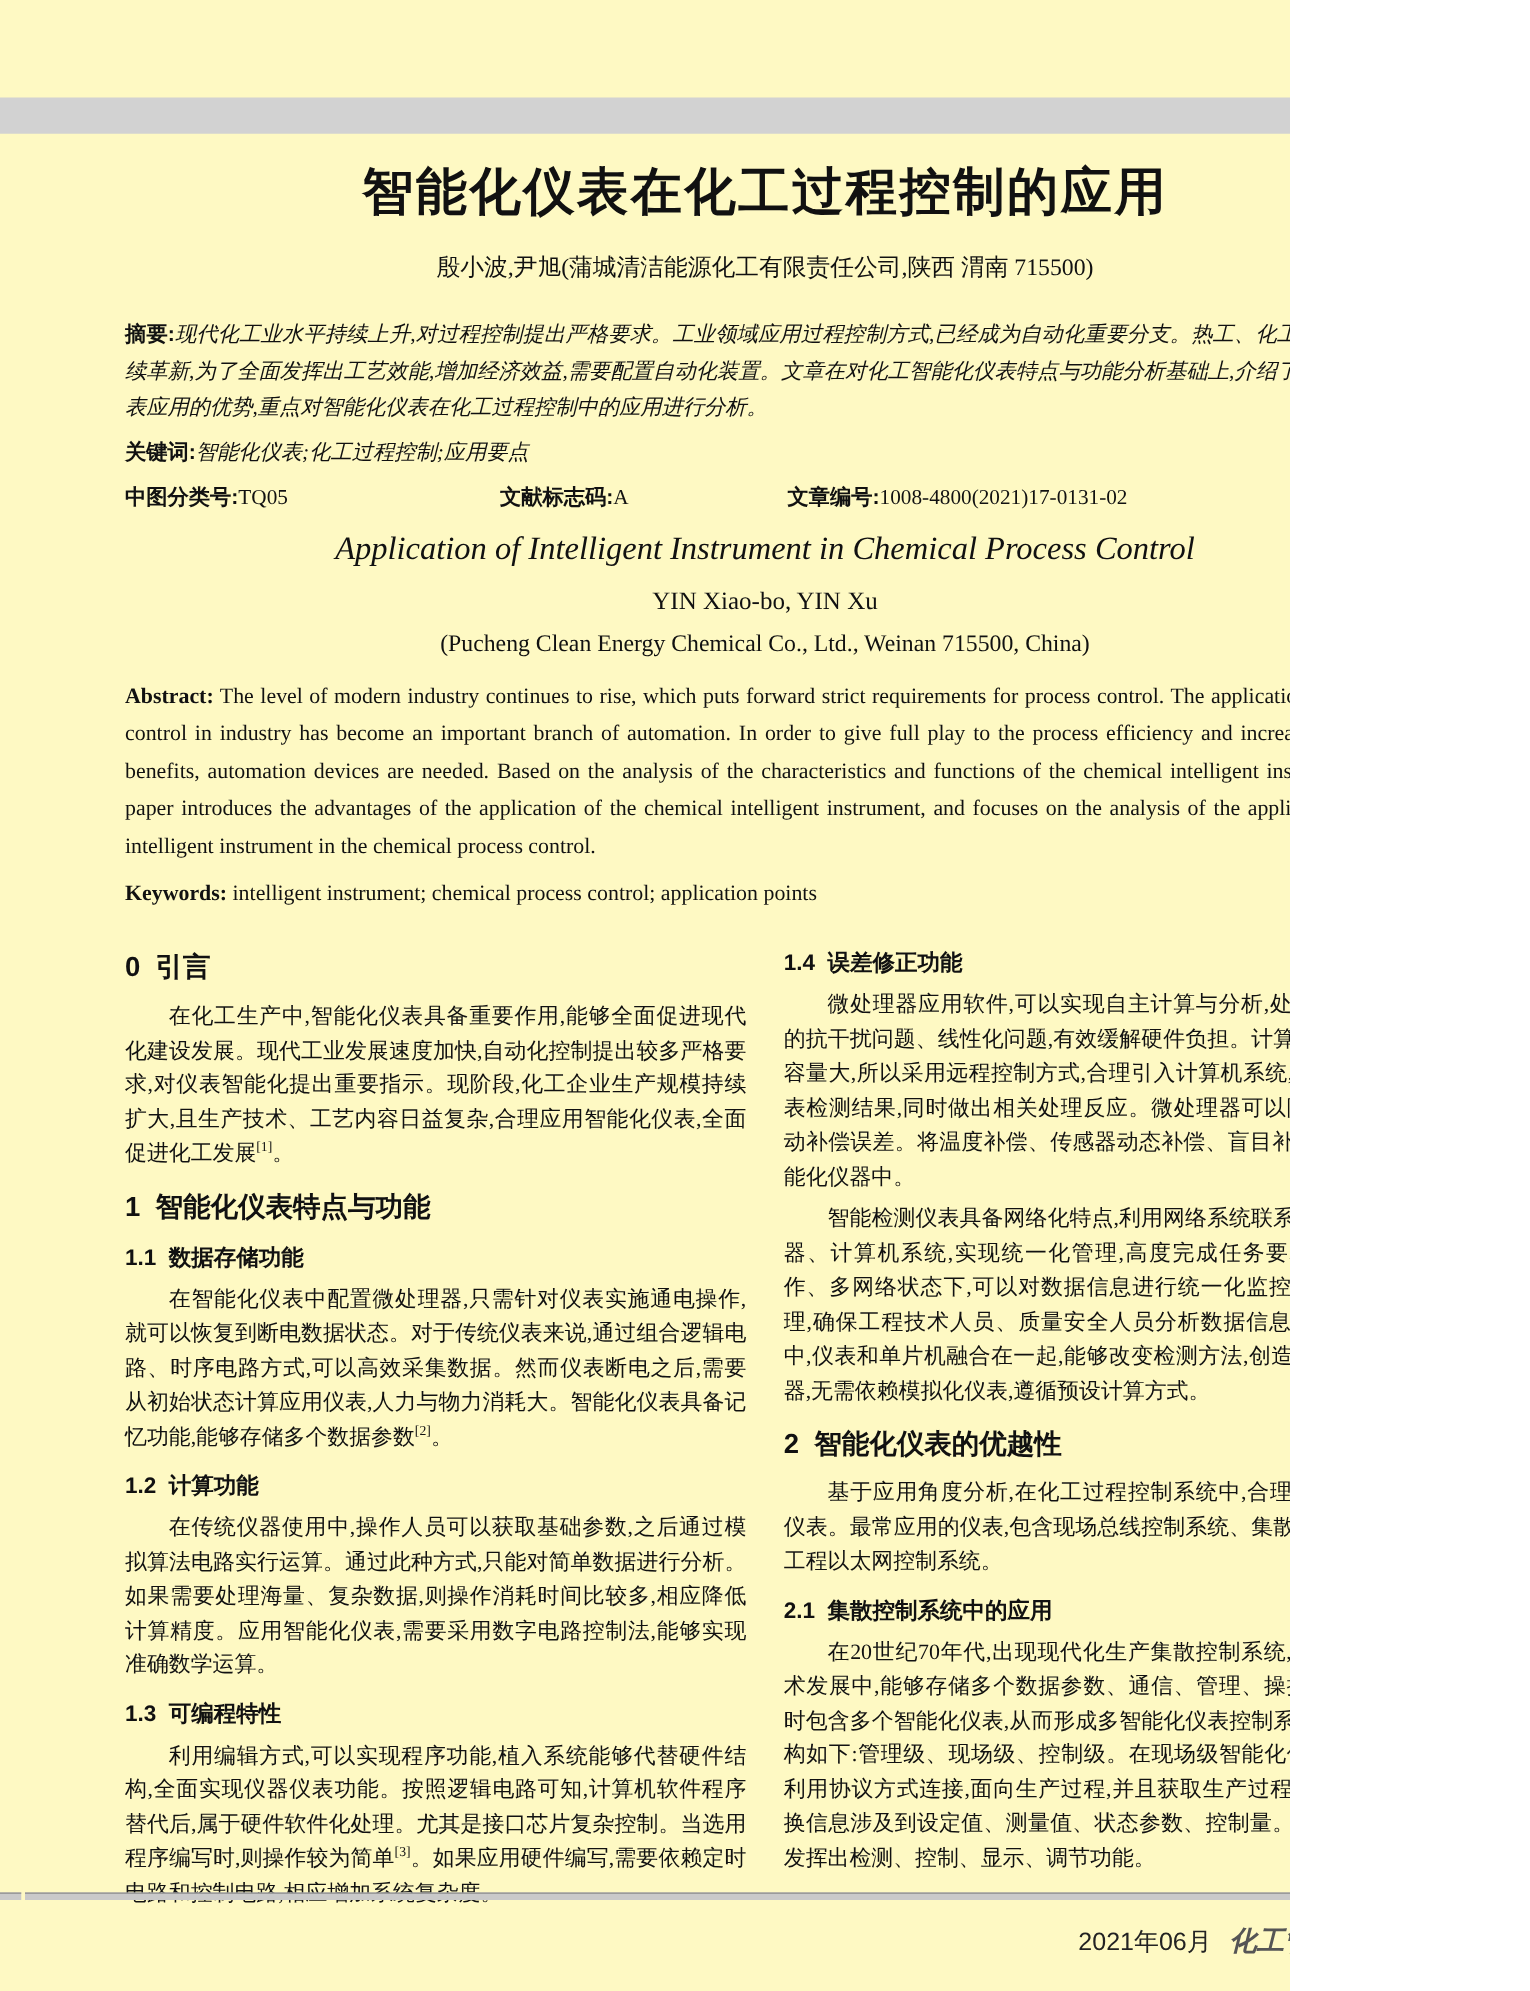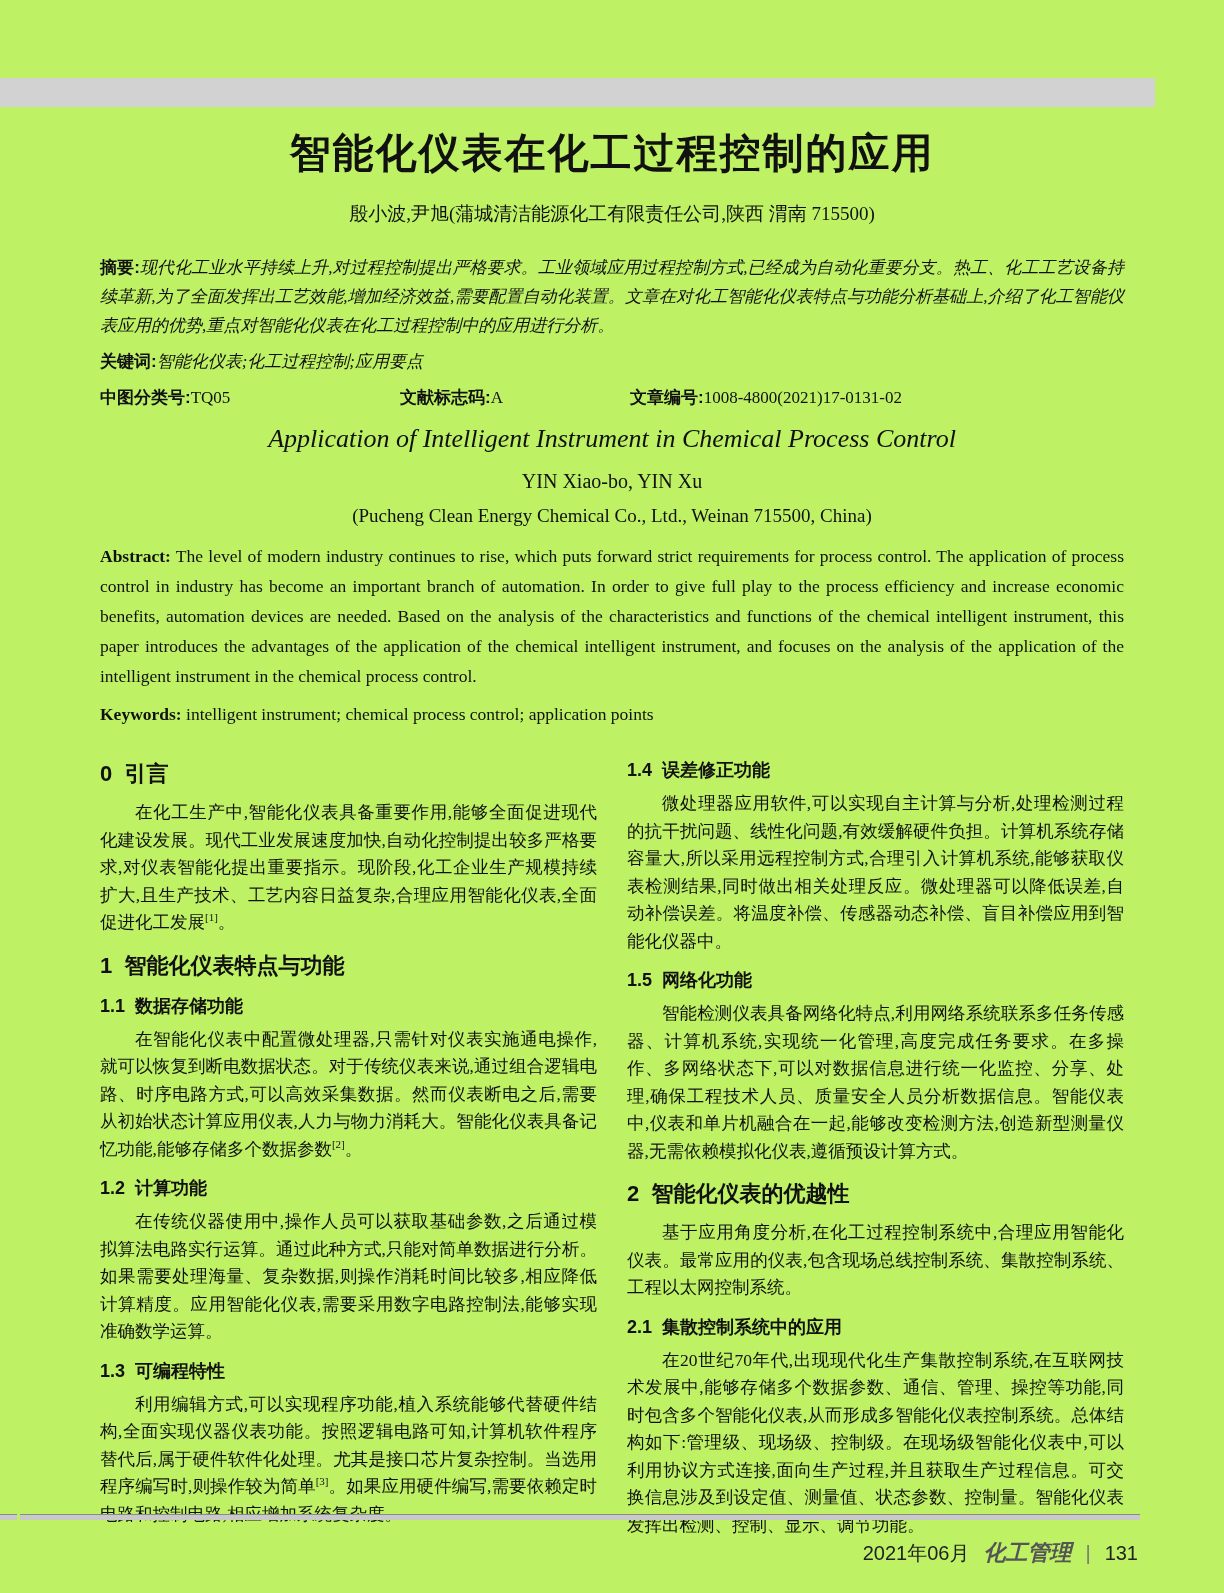--- a/index.html
+++ b/index.html
@@ -1,16 +1,16 @@
 <!DOCTYPE html>
 <html><head>
 <meta charset="utf-8">
 <style>
   html,body{margin:0;padding:0;background:#ffffff;}
-  .page{position:relative;width:1224px;height:1593px;background:#bef264;overflow:hidden;
+  .page{position:relative;width:1032px;height:1593px;background:#fef9c3;overflow:hidden;
         font-family:"Liberation Serif",serif;color:#111;}
   .topbar{position:absolute;top:78px;left:0;width:1155px;height:29px;background:#d2d2d2;}
   .container{position:absolute;top:118px;left:100px;width:1024px;}
 
   
   .cn-title{font-family:"Liberation Sans",sans-serif;font-weight:bold;font-size:41px;
             text-align:center;margin:8px 0 20px 0;letter-spacing:2px;white-space:pre-wrap;}
   .cn-authors{font-size:19px;text-align:center;margin:0 0 26px 0;}
 
   
@@ -96,21 +96,20 @@
         <p>在传统仪器使用中,操作人员可以获取基础参数,之后通过模拟算法电路实行运算。通过此种方式,只能对简单数据进行分析。如果需要处理海量、复杂数据,则操作消耗时间比较多,相应降低计算精度。应用智能化仪表,需要采用数字电路控制法,能够实现准确数学运算。</p>
 
         <h3 class="sub">1.3  可编程特性</h3>
         <p><span>利用编辑方式,可以实现程序功能,植入系统能够代替硬件结构,全面实现仪器仪表功能。按照逻辑电路可知,计算机软件程序替代后,属于硬件软件化处理。尤其是接口芯片复杂控制。当选用程序编写时,则操作较为简单</span><sup class="ref">[3]</sup><span>。如果应用硬件编写,需要依赖定时电路和控制电路,相应增加系统复杂度。</span></p>
       </div>
 
       <div class="col">
         <h3 class="sub">1.4  误差修正功能</h3>
         <p>微处理器应用软件,可以实现自主计算与分析,处理检测过程的抗干扰问题、线性化问题,有效缓解硬件负担。计算机系统存储容量大,所以采用远程控制方式,合理引入计算机系统,能够获取仪表检测结果,同时做出相关处理反应。微处理器可以降低误差,自动补偿误差。将温度补偿、传感器动态补偿、盲目补偿应用到智能化仪器中。</p>
 
-        <h3 class="sub">1.5  网络化功能</h3>
         <p>智能检测仪表具备网络化特点,利用网络系统联系多任务传感器、计算机系统,实现统一化管理,高度完成任务要求。在多操作、多网络状态下,可以对数据信息进行统一化监控、分享、处理,确保工程技术人员、质量安全人员分析数据信息。智能仪表中,仪表和单片机融合在一起,能够改变检测方法,创造新型测量仪器,无需依赖模拟化仪表,遵循预设计算方式。</p>
 
         <h2 class="sec">2  智能化仪表的优越性</h2>
         <p>基于应用角度分析,在化工过程控制系统中,合理应用智能化仪表。最常应用的仪表,包含现场总线控制系统、集散控制系统、工程以太网控制系统。</p>
 
         <h3 class="sub">2.1  集散控制系统中的应用</h3>
         <p>在20世纪70年代,出现现代化生产集散控制系统,在互联网技术发展中,能够存储多个数据参数、通信、管理、操控等功能,同时包含多个智能化仪表,从而形成多智能化仪表控制系统。总体结构如下:管理级、现场级、控制级。在现场级智能化仪表中,可以利用协议方式连接,面向生产过程,并且获取生产过程信息。可交换信息涉及到设定值、测量值、状态参数、控制量。智能化仪表发挥出检测、控制、显示、调节功能。</p>
       </div>
 
     </div>

